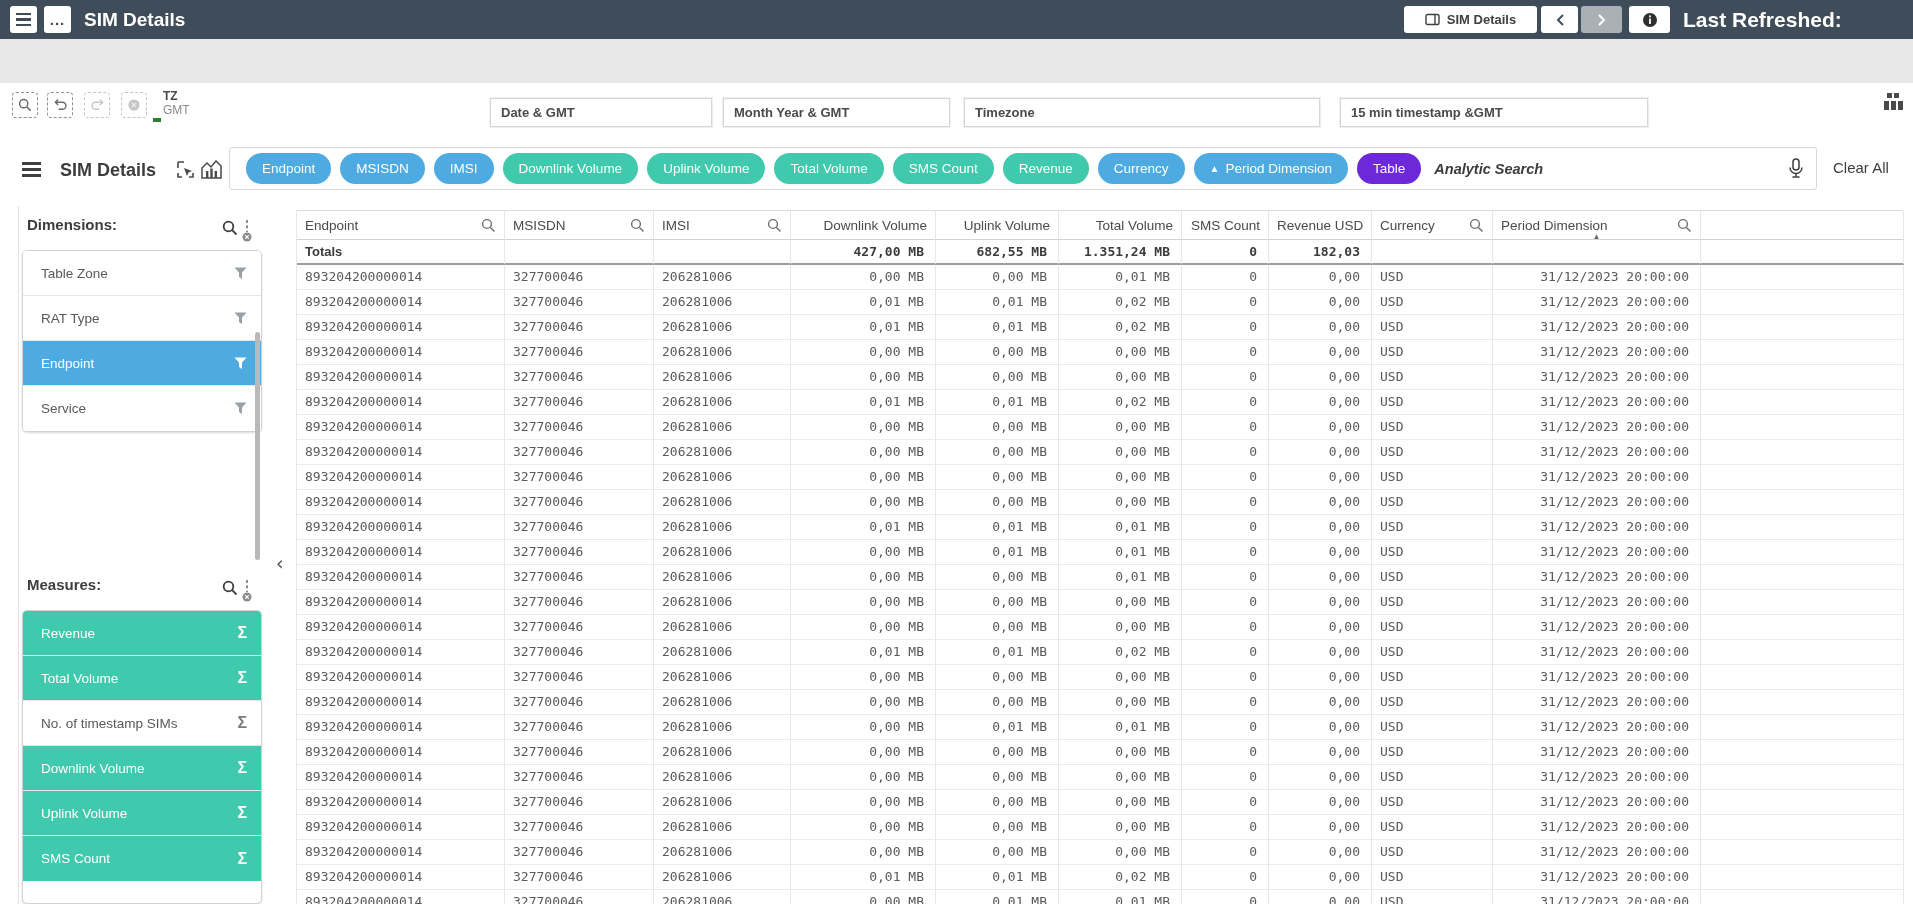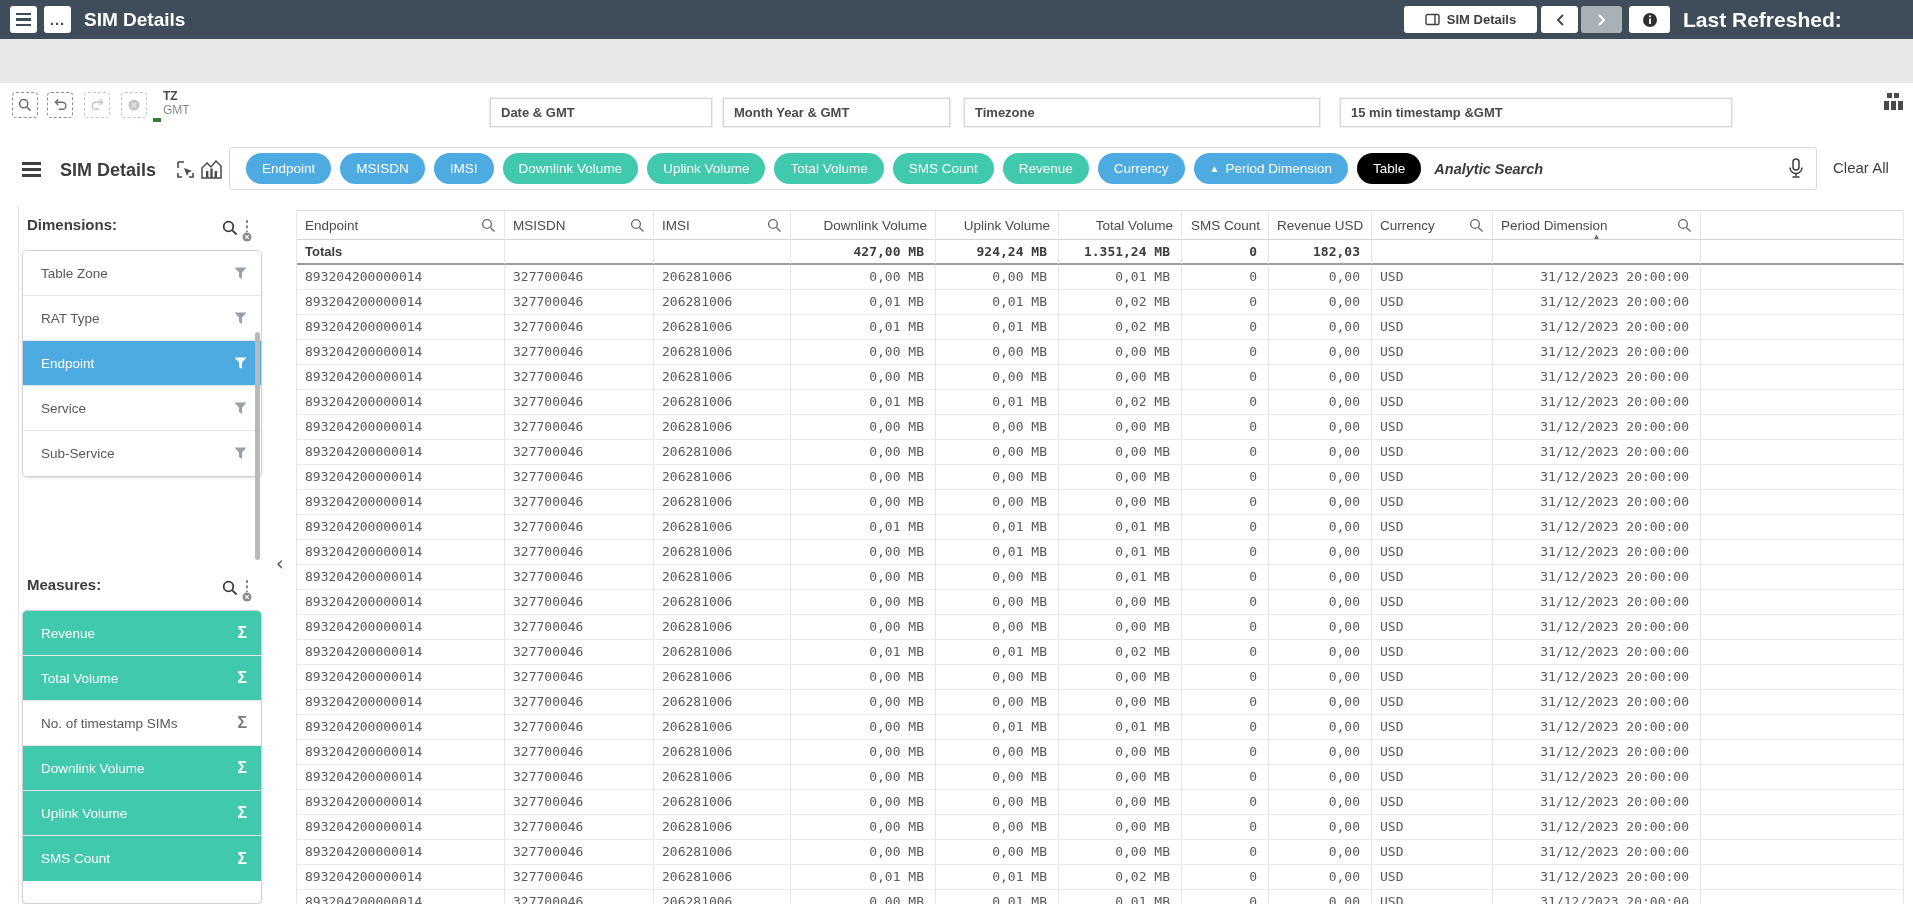--- a/index.html
+++ b/index.html
@@ -44,21 +44,21 @@
   .burger2 { position:absolute; left:22px; top:162px; display:flex; flex-direction:column; gap:3.5px; cursor:pointer; }
   .burger2 i { display:block; width:19px; height:2.5px; background:#404040; }
   .sheet-title { position:absolute; left:60px; top:160px; font-size:18px; font-weight:700; color:#3d3d3d; }
   .hdr-ic { position:absolute; top:160px; cursor:pointer; color:#4a4a4a; }
   .searchbar { position:absolute; left:229px; top:147px; width:1588px; height:43px; background:#fff;
     border:1px solid #d9d9d9; border-radius:3px; display:flex; align-items:center; padding:0 12px 0 16px; gap:9px; }
   .chip { height:31px; border-radius:16px; color:#fff; font-size:13.5px; padding:0 16px; display:inline-flex;
     align-items:center; gap:6px; white-space:nowrap; cursor:pointer; }
   .chip.blue { background:#4dabe1; }
   .chip.teal { background:#41c9ad; }
-  .chip.dark { background:#000000; }
+  .chip.dark { background:#6d28d9; }
   .chip .tri { font-size:10px; }
   .search-ph { font-style:italic; font-weight:700; color:#3c3c3c; font-size:14.5px; margin-left:4px; }
   .mic { margin-left:auto; cursor:pointer; }
   .clear-all { position:absolute; left:1833px; top:159px; font-size:15px; color:#3d3d3d; cursor:pointer; }
 
   
   .panel-edge { position:absolute; left:18px; top:206px; bottom:0; width:1px; background:#e3e3e3; }
   .sec-title { position:absolute; left:27px; width:180px; font-size:15px; font-weight:700; color:#3d3d3d; }
   .sec-ic { position:absolute; cursor:pointer; }
   .dashed-clear { position:relative; width:15px; height:15px; border:1.4px dashed #8a8a8a; border-radius:2px; }
@@ -181,21 +181,21 @@
   <div id="filters">
       <div class="filter-box" style="left: 490px; width: 222px;">
         <span>Date &amp; GMT</span>
       </div>
       <div class="filter-box" style="left: 723px; width: 227px;">
         <span>Month Year &amp; GMT</span>
       </div>
       <div class="filter-box" style="left: 964px; width: 356px;">
         <span>Timezone</span>
       </div>
-      <div class="filter-box" style="left: 1340px; width: 392px;">
+      <div class="filter-box" style="left: 1340px; width: 308px;">
         <span>15 min timestamp &amp;GMT</span>
       </div>
     </div>
 
   <div class="burger2">
       <i></i>
       <i></i>
       <i></i>
     </div>
   <div class="sheet-title">SIM Details</div>
@@ -292,26 +292,20 @@
         </svg>
       </div>
       <div class="li selected">
         <span>Endpoint</span>
         <svg width="13" height="13" viewBox="0 0 13 13">
           <path d="M0.5 0.5 H12.5 L8 5.5 V12 L5 10 V5.5 Z" fill="#ffffff"></path>
         </svg>
       </div>
       <div class="li">
         <span>Service</span>
-        <svg width="13" height="13" viewBox="0 0 13 13">
-          <path d="M0.5 0.5 H12.5 L8 5.5 V12 L5 10 V5.5 Z" fill="#9aa0a6"></path>
-        </svg>
-      </div>
-      <div class="li">
-        <span>Sub-Service</span>
         <svg width="13" height="13" viewBox="0 0 13 13">
           <path d="M0.5 0.5 H12.5 L8 5.5 V12 L5 10 V5.5 Z" fill="#9aa0a6"></path>
         </svg>
       </div>
     </div>
   <div class="dim-scroll"></div>
   <div class="collapse">‹</div>
 
   <div class="sec-title" style="top:576px">Measures:</div>
   <div class="sec-ic" style="left:222px;top:580px">
@@ -413,21 +407,21 @@
             <span class="lbl"></span>
           </div>
         </div>
       </div>
     <div id="ttotals" class="totals">
         <div class="trow ">
           <div class="tcell" style="width: 208px;">Totals</div>
           <div class="tcell" style="width: 149px;"></div>
           <div class="tcell" style="width: 137px;"></div>
           <div class="tcell ra num" style="width: 145px;">427,00 MB</div>
-          <div class="tcell ra num" style="width: 123px;">924,24 MB</div>
+          <div class="tcell ra num" style="width: 123px;">682,55 MB</div>
           <div class="tcell ra num" style="width: 123px;">1.351,24 MB</div>
           <div class="tcell ra num" style="width: 87px;">0</div>
           <div class="tcell ra num" style="width: 103px;">182,03</div>
           <div class="tcell" style="width: 121px;"></div>
           <div class="tcell ra" style="width: 208px;"></div>
           <div class="tcell" style="width: 203px;"></div>
         </div>
       </div>
     <div id="tbody" class="data">
         <div class="trow data-row">

